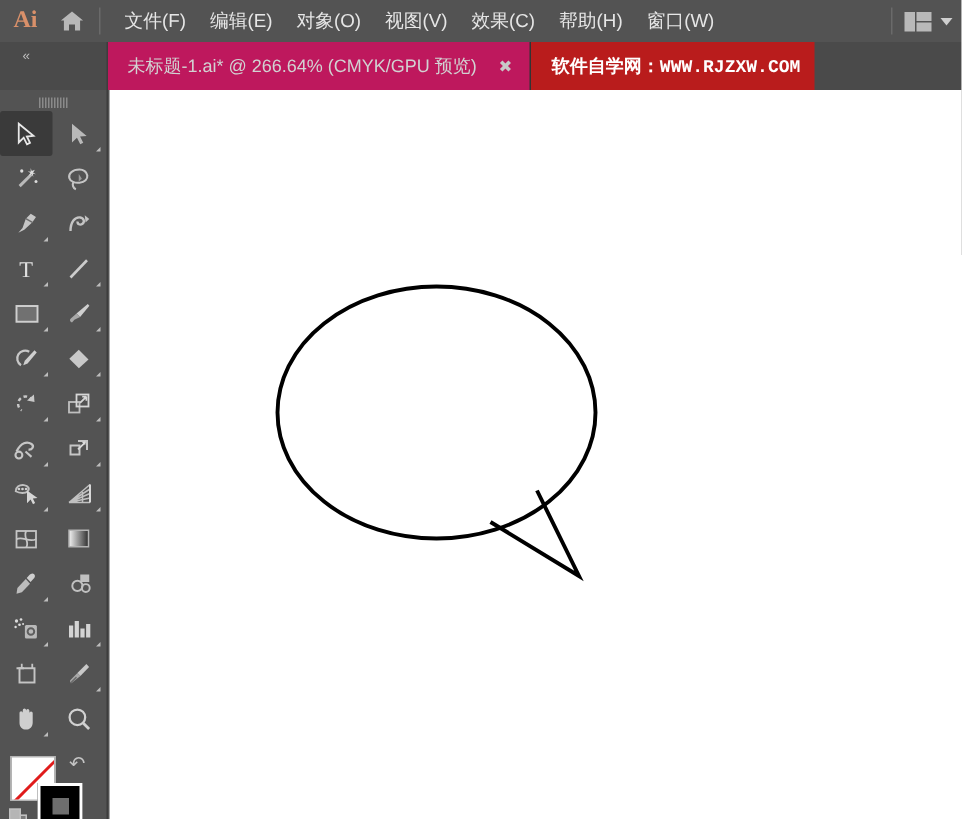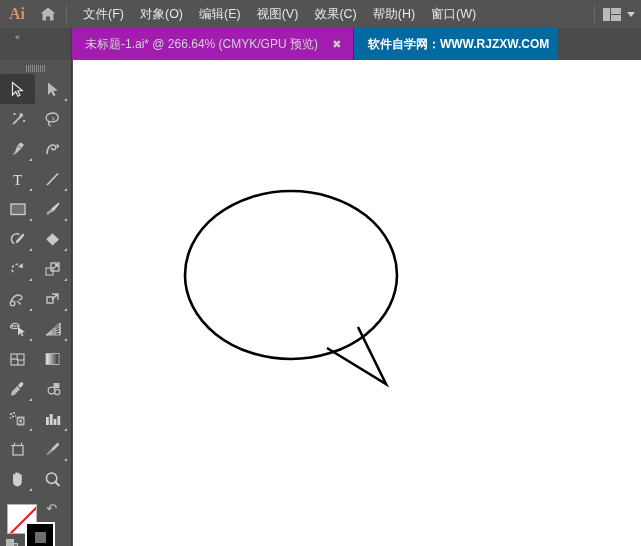--- a/index.html
+++ b/index.html
@@ -112,44 +112,45 @@
     align-items: center;
     justify-content: center;
     font-size: 9px;
     color: #bdbdbd;
     letter-spacing: -1px;
   }
   .tab {
     display: flex;
     align-items: center;
     padding: 0 9px 0 13px;
-    background: #a21caf;
+    background: #be185d;
     border-right: 1px solid #333333;
     box-sizing: border-box;
     cursor: default;
   }
   .tab-title {
     font-size: 12px;
     color: #d2d2d2;
     white-space: nowrap;
   }
   .tab-close {
     margin-left: 12px;
     width: 14px; height: 14px;
     display: flex;
     align-items: center;
     justify-content: center;
     font-size: 11px;
     color: #c8c8c8;
     cursor: pointer;
   }
   .tab.inactive {
-    background: #0369a1;
+    background: #b91c1c;
     border-right: none;
     padding-left: 14px;
+    font-family: Liberation Mono, monospace;
   }
   .tab.inactive .tab-title {
     color: #ffffff;
     font-weight: bold;
     font-size: 12px;
   }
 
   
   .toolbar {
     position: absolute;
@@ -277,22 +278,22 @@
   <div class="menubar">
     <div class="ai-logo">Ai</div>
     <div class="home-icon">
       <svg width="18" height="16" viewBox="0 0 18 16">
         <path d="M9 1.6 L1.6 7.6 L3.6 7.6 L3.6 14.4 L7 14.4 L7 10.4 L11 10.4 L11 14.4 L14.4 14.4 L14.4 7.6 L16.4 7.6 Z" fill="#b8b8b8"></path>
       </svg>
     </div>
     <div class="vsep"></div>
     <div class="menu-items">
       <div class="menu-item">文件(F)</div>
+      <div class="menu-item">编辑(E)</div>
       <div class="menu-item">对象(O)</div>
-      <div class="menu-item">编辑(E)</div>
       <div class="menu-item">视图(V)</div>
       <div class="menu-item">效果(C)</div>
       <div class="menu-item">帮助(H)</div>
       <div class="menu-item">窗口(W)</div>
     </div>
     <div class="vsep"></div>
     <div class="ws-switcher">
       <div class="ws-grid">
         <i class="tall"></i>
           <i></i>

